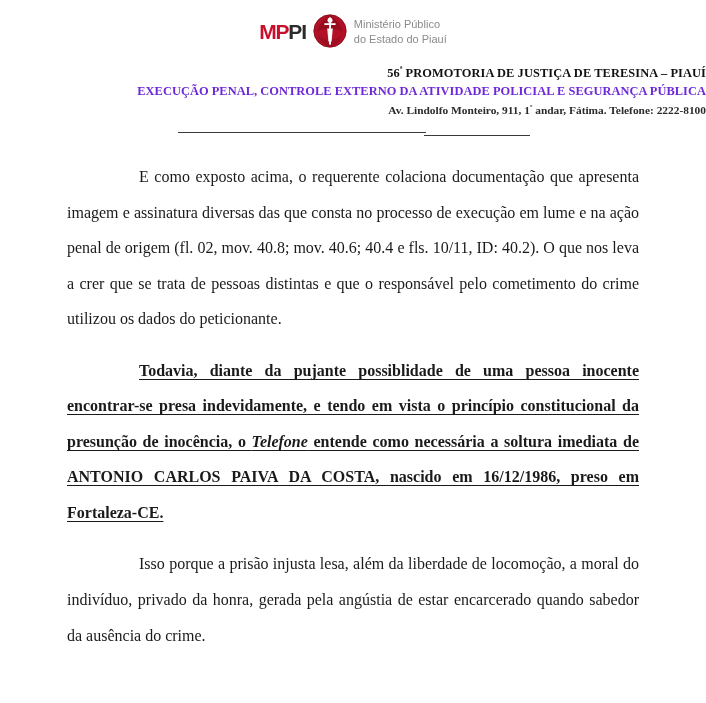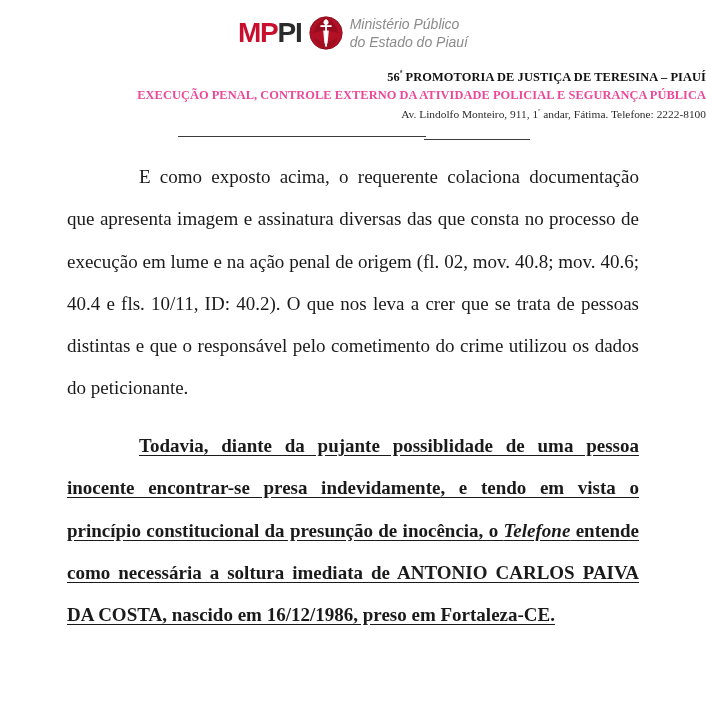--- a/index.html
+++ b/index.html
@@ -32,43 +32,42 @@
     align-items: center;
   }
   .logo-lockup {
     display: flex;
     align-items: center;
     gap: 7px;
   }
   .logo-wordmark {
     font-family: "Liberation Sans", "DejaVu Sans", sans-serif;
     font-weight: bold;
-    font-size: 28px;
+    font-size: 21px;
     letter-spacing: -1.2px;
     line-height: 1;
     white-space: nowrap;
   }
   .wm-mp { color: #c8102e; }
   .wm-pi { color: #2b2b2b; }
 
   .emblem {
     width: 34px;
     height: 34px;
     position: relative;
     flex: 0 0 auto;
   }
 
   .logo-tagline {
     font-family: "Liberation Sans", "DejaVu Sans", sans-serif;
-    font-size: 14px;
+    font-size: 11px;
     line-height: 1.32;
     color: #8b8b8b;
     white-space: nowrap;
     padding-top: 1px;
-    font-style: italic;
   }
 
   
   .titles {
     margin-top: 16px;
     text-align: right;
   }
   .title-line-1 {
     font-family: "Liberation Serif", "DejaVu Serif", serif;
     font-weight: bold;
@@ -80,28 +79,29 @@
   .title-line-1 sup {
     font-size: 8px;
     vertical-align: 5px;
   }
   .title-line-2 {
     font-family: "Liberation Serif", "DejaVu Serif", serif;
     font-weight: bold;
     font-size: 12.4px;
     letter-spacing: 0.05px;
     line-height: 1.42;
-    color: #ec4899;
+    color: #6d28d9;
   }
   .title-address {
     font-family: "Liberation Serif", "DejaVu Serif", serif;
     font-size: 11.4px;
     line-height: 1.5;
     color: #2b2b2b;
     margin-top: 2px;
+    font-weight: bold;
   }
   .title-address sup {
     font-size: 7.5px;
     vertical-align: 4px;
   }
 
   
   .divider-wrap {
     position: relative;
     height: 14px;
@@ -124,22 +124,22 @@
     background: #3a3a3a;
   }
 
   
   .body-text {
     margin: 0 auto;
     width: 572px;
     padding-top: 3px;
   }
   p.para {
-    margin: 9px 0 1px 0;
-    font-size: 19px;
+    margin: 16px 0 1px 0;
+    font-size: 16px;
     line-height: 2.22;
     text-align: justify;
     text-indent: 72px;
     color: #1a1a1a;
     font-family: "Liberation Serif", "DejaVu Serif", serif;
   }
   p.para.gap {
     margin-top: 16px;
   }
   p.para.emphasis {
@@ -192,15 +192,16 @@
     <div class="rule-short"></div>
   </div>
 
   <div class="body-text">
 
     <p class="para">E como exposto acima, o requerente colaciona documentação que apresenta imagem e assinatura diversas das que consta no processo de execução em lume e na ação penal de origem (fl. 02, mov. 40.8; mov. 40.6; 40.4 e fls. 10/11, ID: 40.2). O que nos leva a crer que se trata de pessoas distintas e que o responsável pelo cometimento do crime utilizou os dados do peticionante.</p>
 
 
     <p class="para gap emphasis"><span>Todavia, diante da pujante possiblidade de uma pessoa inocente encontrar-se presa indevidamente, e tendo em vista o princípio constitucional da presunção de inocência, o </span><span class="lat">Telefone</span><span> entende como necessária a soltura imediata de ANTONIO CARLOS PAIVA DA COSTA, nascido em 16/12/1986, preso em Fortaleza-CE.</span></p>
 
+    <p class="para gap">Isso porque a prisão injusta lesa, além da liberdade de locomoção, a moral do indivíduo, privado da honra, gerada pela angústia de estar encarcerado quando sabedor da ausência do crime.</p>
 
   </div>
 </div>
 
 </body></html>

